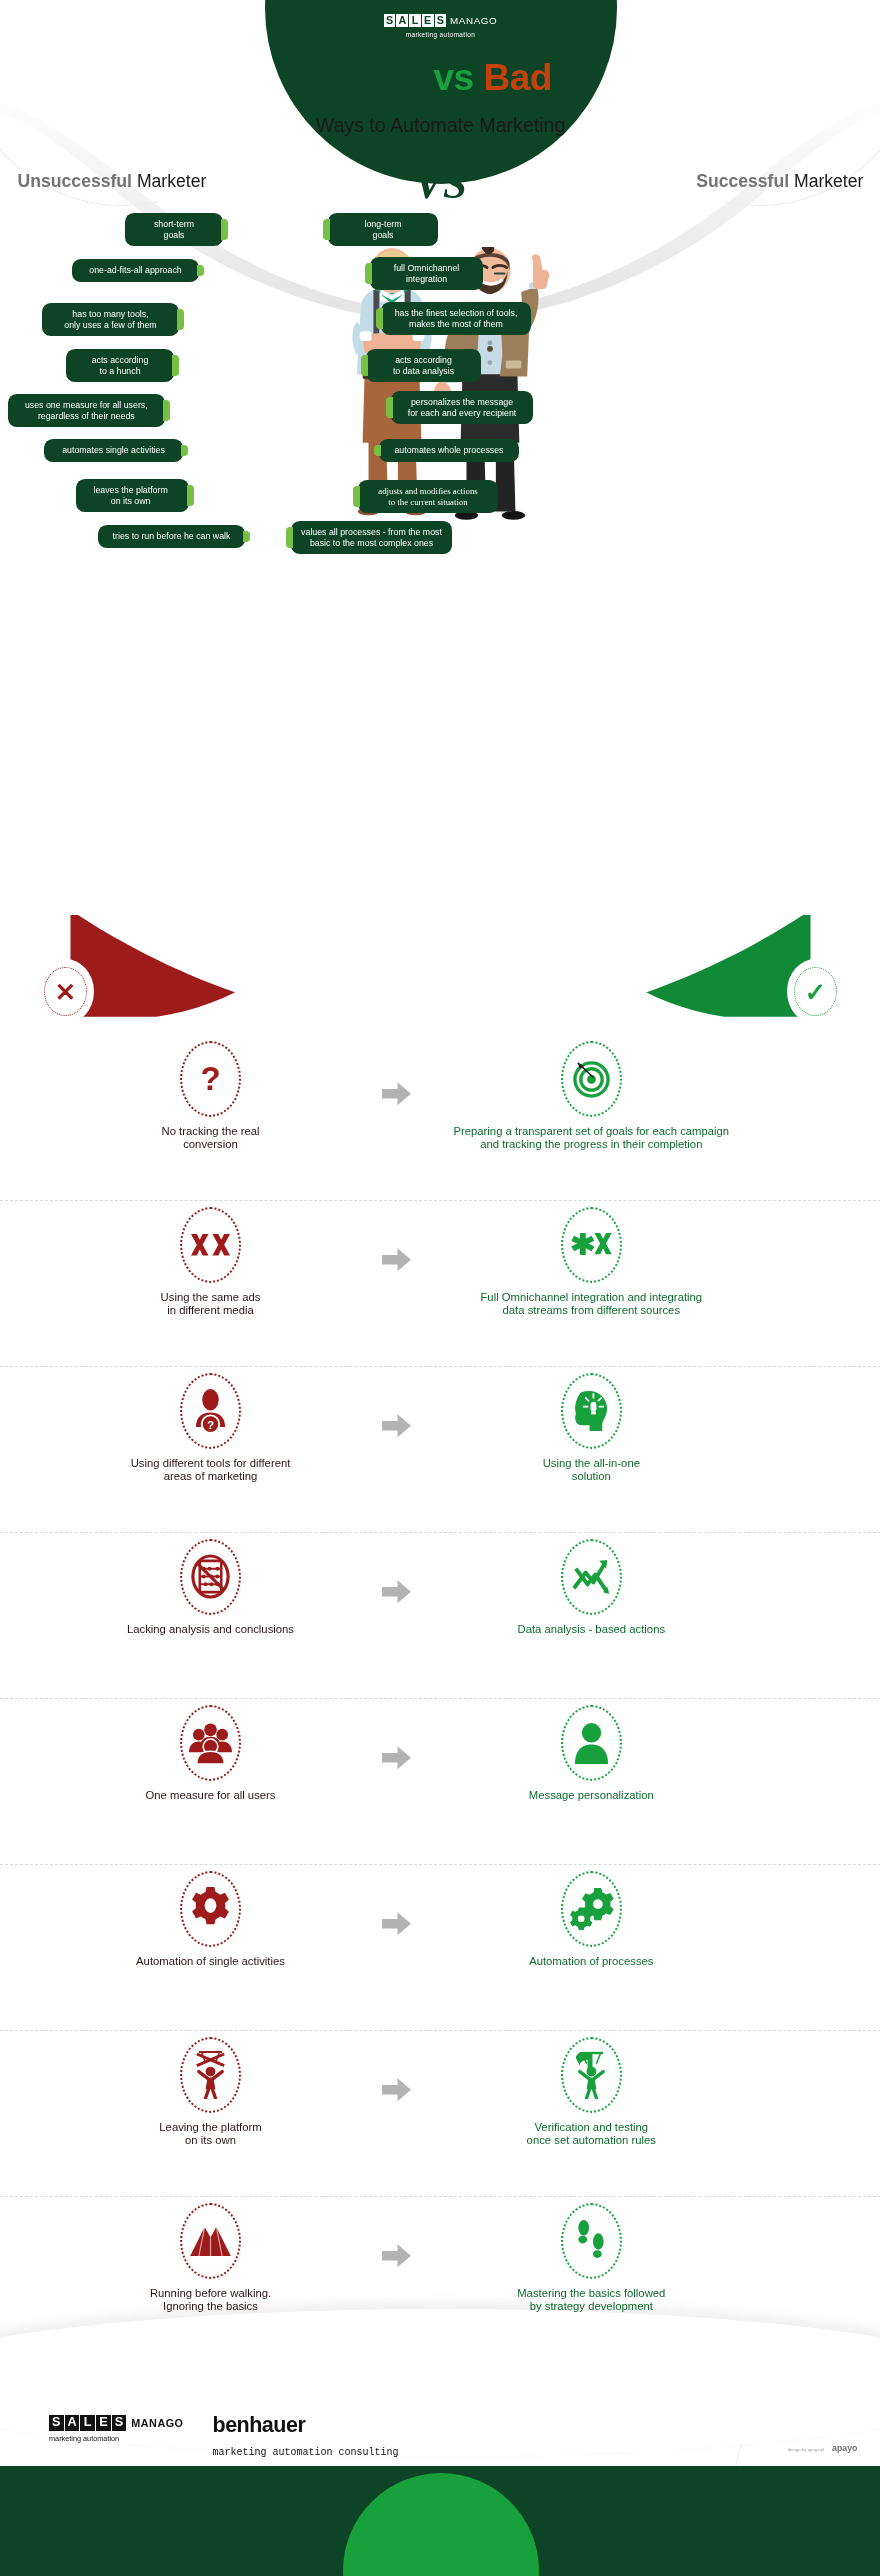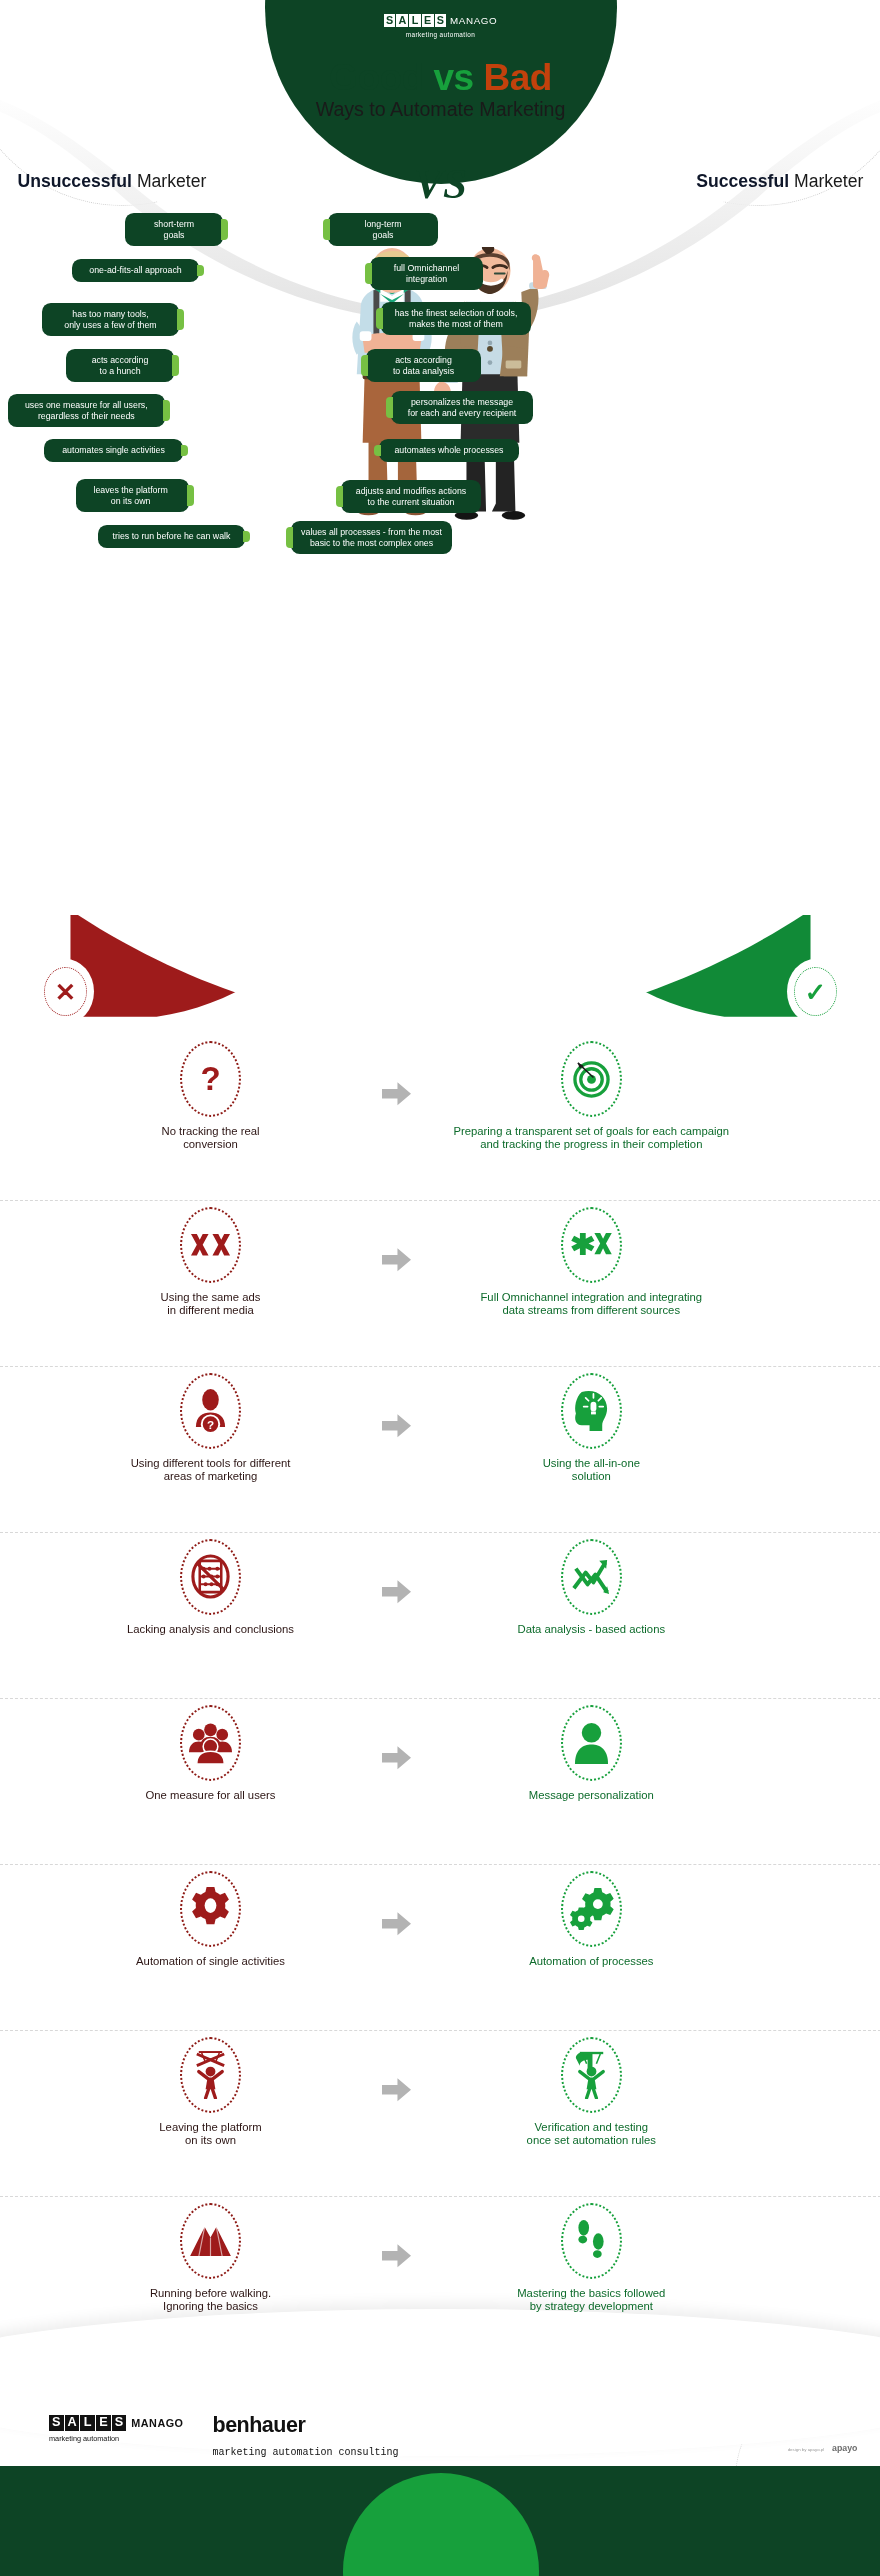--- a/index.html
+++ b/index.html
@@ -101,21 +101,21 @@
     font-weight: bold;
     letter-spacing: -0.5px;
     z-index: 6;
     font-family: "Liberation Sans", sans-serif;
   }
   .title-main .good { color: #0d4425; }
   .title-main .vs   { color: #17a03c; }
   .title-main .bad  { color: #c2410c; }
   .title-sub {
     position: absolute;
-    top: 98px;
+    top: 114px;
     width: 100%;
     text-align: center;
     font-size: 19.6px;
     color: #1a1a1a;
     z-index: 6;
   }
 
   
   .cmp-head {
     position: absolute;
@@ -124,21 +124,21 @@
     z-index: 6;
   }
   .cmp-left, .cmp-right {
     position: absolute;
     top: 0;
     font-size: 17.6px;
     white-space: nowrap;
   }
   .cmp-left { left: 17.6px; }
   .cmp-right { right: 17.6px; }
-  .cmp-strong { color: #0f172a; font-weight: bold; }
+  .cmp-strong { color: #737373; font-weight: bold; }
   .cmp-normal { color: #1a1a1a; font-weight: normal; }
   .vs-mark {
     position: absolute;
     left: 50%;
     transform: translateX(-50%);
     top: -11.7px;
     font-size: 43px;
     font-weight: bold;
     font-style: italic;
     color: #0d4425;
@@ -397,21 +397,21 @@
   <div class="pill left" style="left:44px; top:439px; width:139px;">automates single activities</div>
   <div class="pill left" style="left:76px; top:479px; width:113px;padding-left:6px;">leaves the platform<br>on its own</div>
   <div class="pill left" style="left:98px; top:525px; width:147px;">tries to run before he can walk</div>
 
   <div class="pill right" style="left:328px; top:213px; width:110px;">long-term<br>goals</div>
   <div class="pill right" style="left:370px; top:257px; width:113px;">full Omnichannel<br>integration</div>
   <div class="pill right" style="left:381px; top:302px; width:150px;">has the finest selection of tools,<br>makes the most of them</div>
   <div class="pill right" style="left:366px; top:349px; width:115px;">acts according<br>to data analysis</div>
   <div class="pill right" style="left:391px; top:391px; width:142px;">personalizes the message<br>for each and every recipient</div>
   <div class="pill right" style="left:379px; top:439px; width:140px;">automates whole processes</div>
-  <div class="pill right" style="left:341px; top:480px; width:140px;">adjusts and modifies actions<br>to the current situation</div>
+  <div class="pill right" style="left:358px; top:480px; width:140px;font-family:Liberation Serif, serif;">adjusts and modifies actions<br>to the current situation</div>
   <div class="pill right" style="left:291px; top:521px; width:161px;">values all processes - from the most<br>basic to the most complex ones</div>
 
   <svg class="people" viewBox="0 0 300 290">
 
     <g>
       <path d="M76,258 L72,266 L96,266 L94,196 L76,196 Z" fill="#a4653c"></path>
       <path d="M106,258 L102,266 L126,266 L124,196 L106,196 Z" fill="#a4653c"></path>
       <path d="M72,130 L128,130 L130,200 L70,200 Z" fill="#a9653c"></path>
       <rect x="70" y="126" width="60" height="9" rx="2" fill="#5a3a22"></rect>
       <rect x="92" y="127" width="16" height="7" fill="#d8b25e"></rect>

